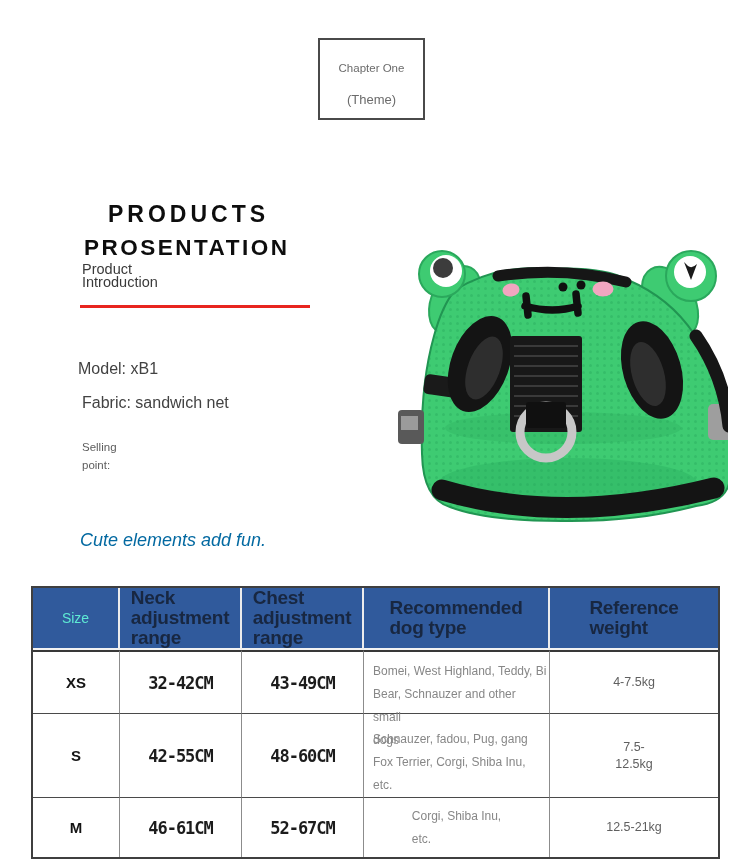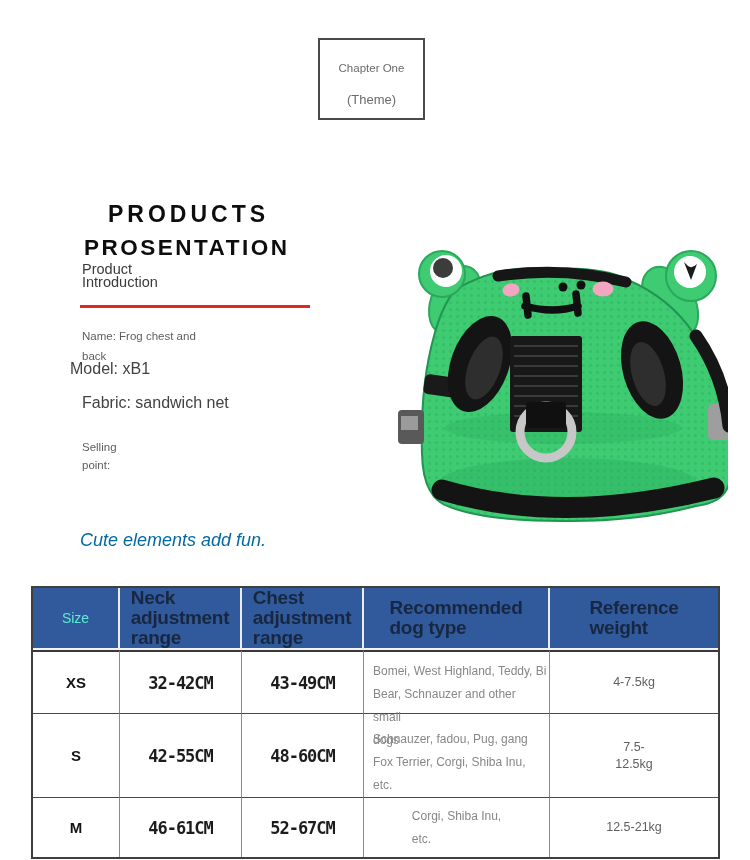--- a/index.html
+++ b/index.html
@@ -14,21 +14,21 @@
   .chapter-sub{left:0;top:52px;width:100%;font-size:13px;color:#6b6b6b;}
 
   
   .h1a{left:84px;top:201px;font-size:23px;font-weight:800;letter-spacing:4px;color:#0d0d0d;margin-left:24px;}
   .h1b{left:84px;top:235px;font-size:22.5px;font-weight:800;letter-spacing:2.5px;color:#0d0d0d;}
   .subhead{left:82px;top:263px;font-size:14.5px;line-height:13px;color:#3a3a3a;}
   .redline{left:80px;top:305px;width:230px;height:3px;}
 
   
   .name-label{left:82px;top:326px;font-size:11.5px;line-height:20px;color:#5d5d5d;}
-  .model{left:70px;top:360px;font-size:16px;color:#424242;}
+  .model{left:78px;top:360px;font-size:16px;color:#424242;}
   .fabric{left:82px;top:394px;font-size:16px;color:#424242;}
   .selling-label{left:82px;top:438px;font-size:11.5px;line-height:18px;color:#5d5d5d;}
   .desc{left:80px;top:459px;width:330px;font-size:15px;line-height:18.5px;color:#474747;}
   .tagline{left:80px;top:530px;font-size:18px;color:#0369a1;font-style:italic;}
 
   
   .frog{left:398px;top:236px;}
 
   
   .tbl-wrap{left:31px;top:586px;border:2px solid #3f3f3f;background:#fff;}
@@ -64,22 +64,20 @@
     <div class="abs chapter-title">Chapter One</div>
     <div class="abs chapter-sub">(Theme)</div>
   </div>
 
   <div class="abs h1a">PRODUCTS</div>
   <div class="abs h1b">PROSENTATION</div>
   <div class="abs subhead pre">Product
 Introduction</div>
   <div class="abs redline" style="background:#e8251f;"></div>
 
-  <div class="abs name-label pre">Name: Frog chest and
-back</div>
   <div class="abs model">Model: xB1</div>
   <div class="abs fabric">Fabric: sandwich net</div>
   <div class="abs selling-label pre">Selling
 point:</div>
   <div class="abs tagline">Cute elements add fun.</div>
 
   <svg class="abs frog" width="334" height="294" viewBox="0 0 334 294" role="img">
     <defs>
       <pattern id="mesh" width="7" height="7" patternUnits="userSpaceOnUse">
         <circle cx="3.5" cy="3.5" r="1.5" fill="#1f9e52" opacity="0.30"></circle>

